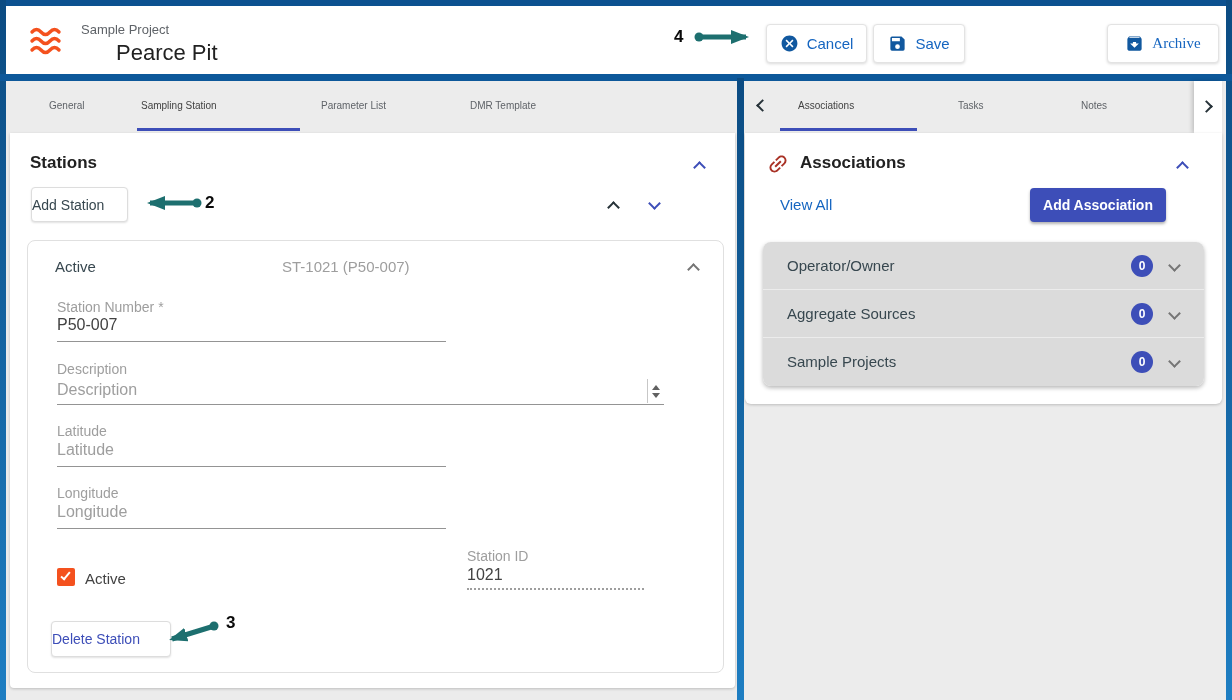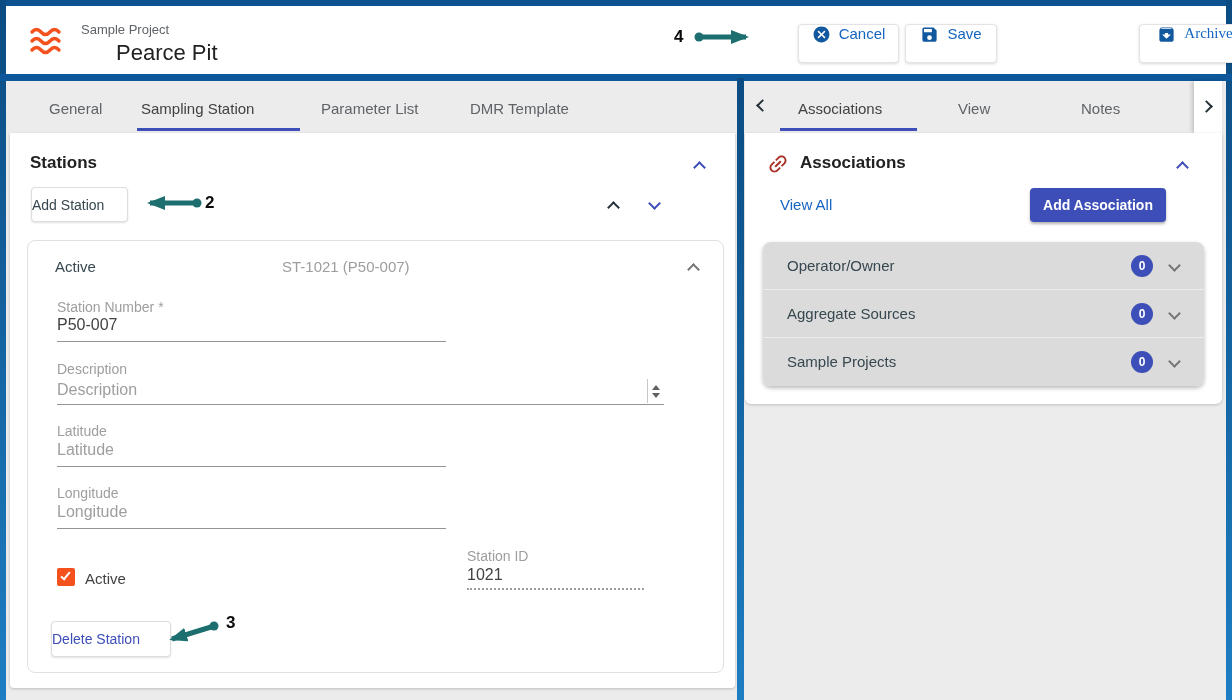--- a/index.html
+++ b/index.html
@@ -14,26 +14,26 @@
   .bar-left { left:0; top:0; width:6px; height:700px; }
   .bar-right { left:1226px; top:0; width:6px; height:700px; }
   .bar-hdr { left:0; top:74px; width:1232px; height:7px; background:#0D589A; }
   .bar-div { left:737px; top:78px; width:7px; height:622px; }
 
   
   .hdr { position:absolute; left:6px; top:6px; width:1220px; height:68px; background:#FFFFFF; }
   .hdr-type { position:absolute; left:75px; top:16px; font-size:13px; color:#5F6368; }
   .hdr-title { position:absolute; left:74px; top:34px; font-size:22px; font-weight:500; color:#212121;margin-left:36px; }
   .hbtn { position:absolute; top:18px; height:39px; background:#fff; border:1px solid #E3E3E3; border-radius:4px;
-          box-shadow:0 1px 3px rgba(0,0,0,.15); display:flex; justify-content:center; gap:8px;
-          font-size:15px; font-weight:500; color:#1565C0; cursor:pointer;margin-left:32px; }
+          box-shadow:0 1px 3px rgba(0,0,0,.15); display:flex; align-items:center; justify-content:center; gap:8px;
+          font-size:15px; font-weight:500; color:#1565C0; cursor:pointer; }
   .hbtn svg { width:19px; height:19px; fill:#11589F; }
 
   
-  .tab { position:absolute; top:100px; font-size:15px; color:#5F6368; cursor:pointer; }
+  .tab { position:absolute; top:100px; font-size:10px; color:#5F6368; cursor:pointer; }
   .tab.active { color:#424242; }
   .tabline { position:absolute; top:128px; height:3px; background:#3D4EB8; }
   .rtab-more { position:absolute; left:1194px; top:81px; width:28px; height:52px; background:#fff;
                box-shadow:-2px 0 4px rgba(0,0,0,.18); }
 
   
   .lcard { position:absolute; left:10px; top:133px; width:725px; height:555px; background:#fff;
            border-radius:0 0 4px 4px; box-shadow:0 1px 3px rgba(0,0,0,.2); }
   .rcard { position:absolute; left:745px; top:133px; width:477px; height:271px; background:#fff;
            border-radius:0 0 6px 6px; box-shadow:0 1px 3px rgba(0,0,0,.2); }
@@ -182,21 +182,21 @@
   <div class="flabel" style="left:467px;top:548px;">Station ID</div>
   <input class="finput" style="left: 467px; top: 566px; width: 170px;" readonly="" value="1021">
   <div class="uline-dot" style="left:467px;top:588px;width:177px;"></div>
 
   <div class="wbtn" style="left:51px;top:621px;width:120px;height:36px;color:#3D4EB8;font-weight:500;">
     <span>Delete Station</span>
   </div>
 
   <i class="chv chv-lf c-drk" style="left:758px;top:101px;"></i>
   <div class="tab active" style="left:798px;">Associations</div>
-  <div class="tab" style="left:958px;">View</div>
+  <div class="tab" style="left:958px;">Tasks</div>
   <div class="tab" style="left:1081px;">Notes</div>
   <div class="tabline" style="left:780px;width:137px;"></div>
   <div class="rtab-more">
     <i class="chv chv-rt c-drk" style="left:8px;top:21px;"></i>
   </div>
 
   <div class="rcard"></div>
   <div class="linkico">
     <svg viewBox="0 0 24 24">
         <path d="M3.9 12c0-1.71 1.39-3.1 3.1-3.1h4V7H7c-2.76 0-5 2.24-5 5s2.24 5 5 5h4v-1.9H7c-1.71 0-3.1-1.39-3.1-3.1zM8 13h8v-2H8v2zm9-6h-4v1.9h4c1.71 0 3.1 1.39 3.1 3.1s-1.39 3.1-3.1 3.1h-4V17h4c2.76 0 5-2.24 5-5s-2.24-5-5-5z"></path>

